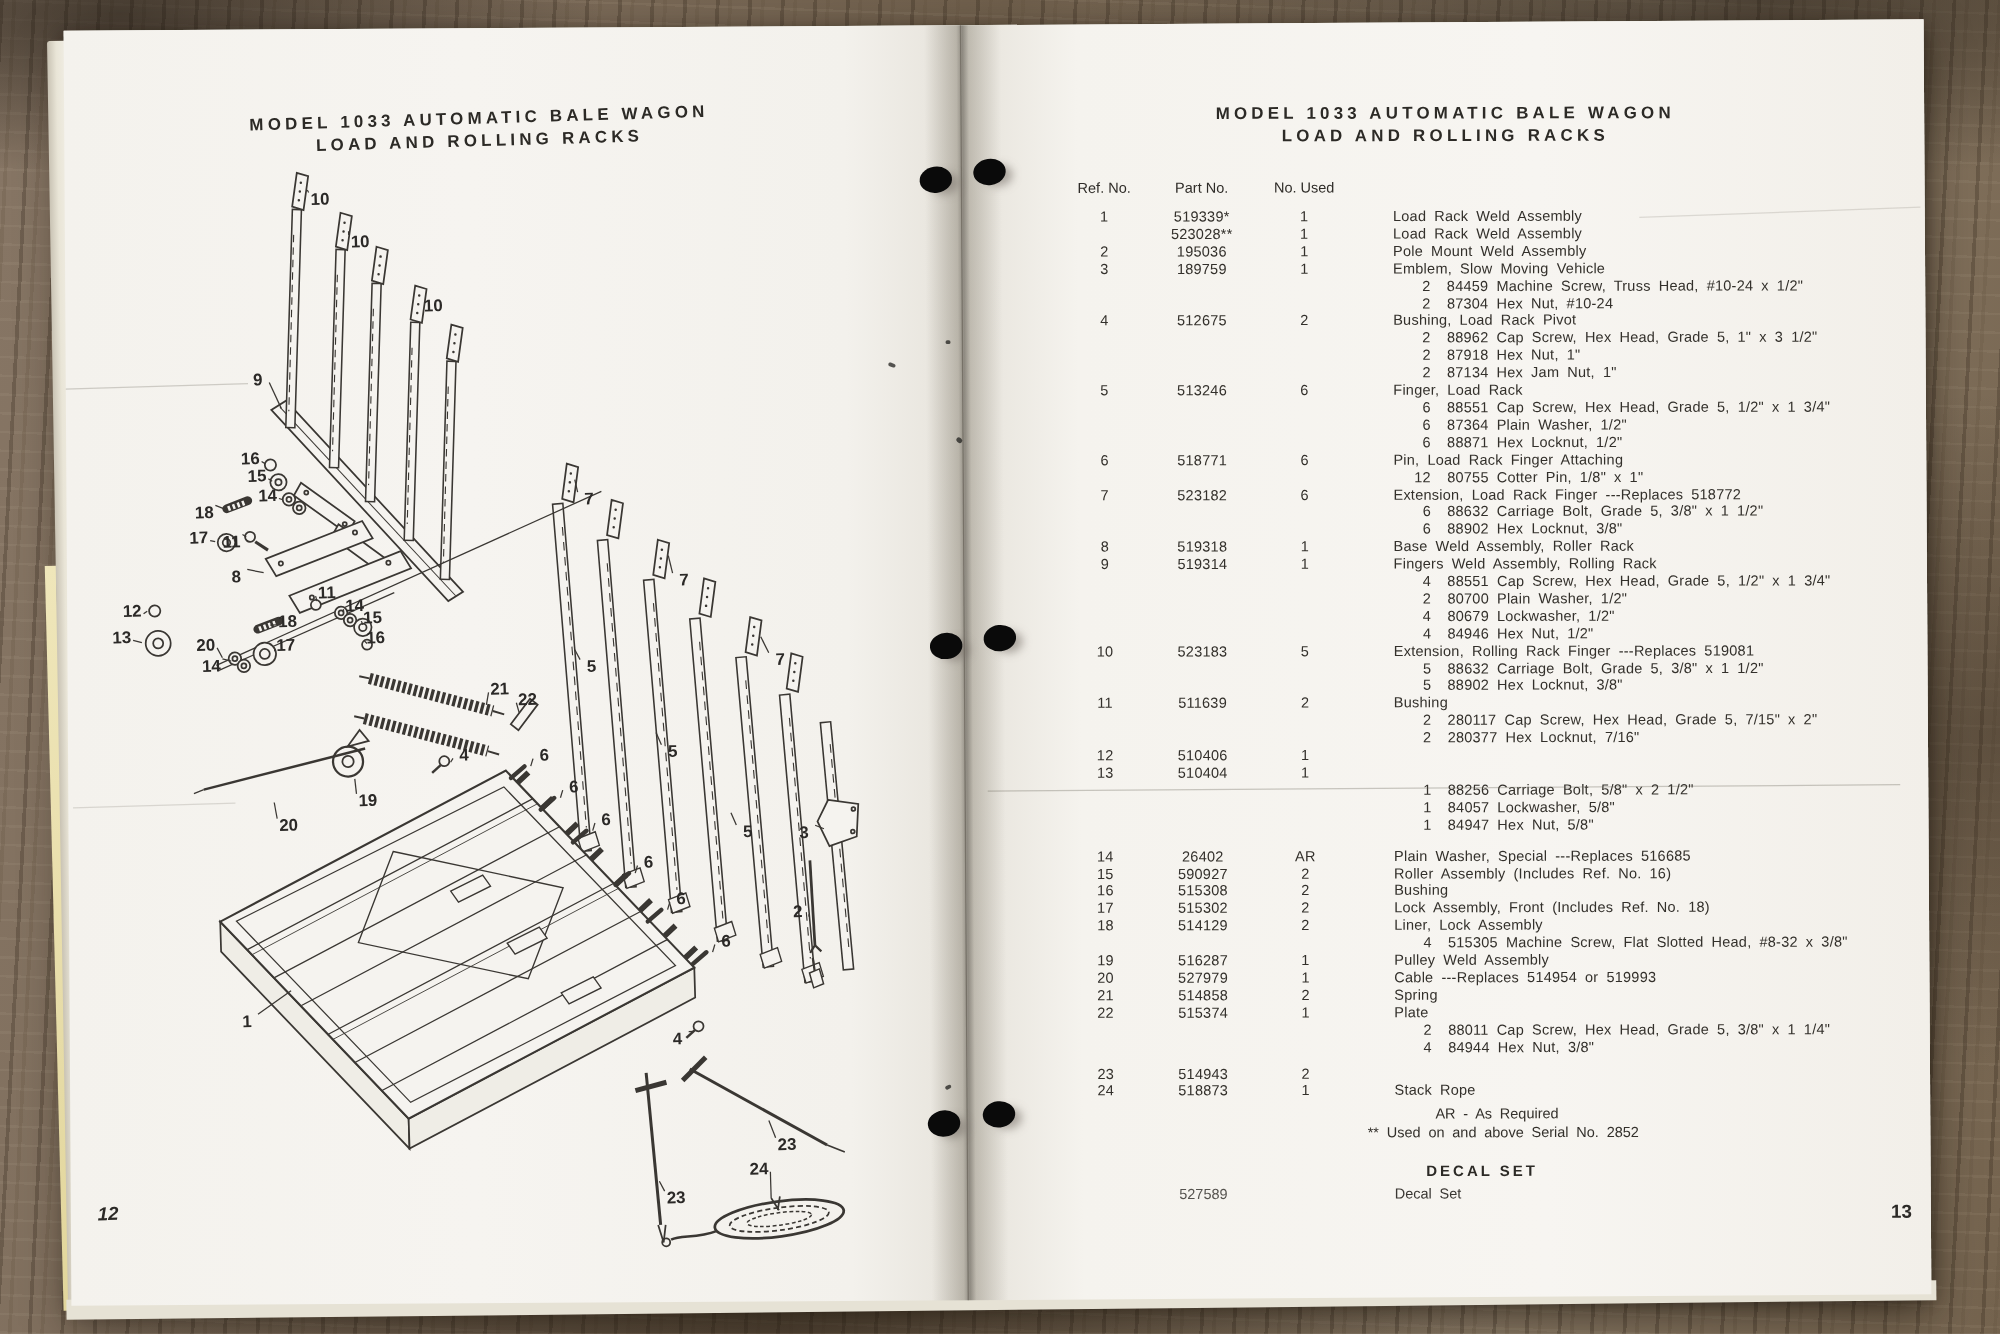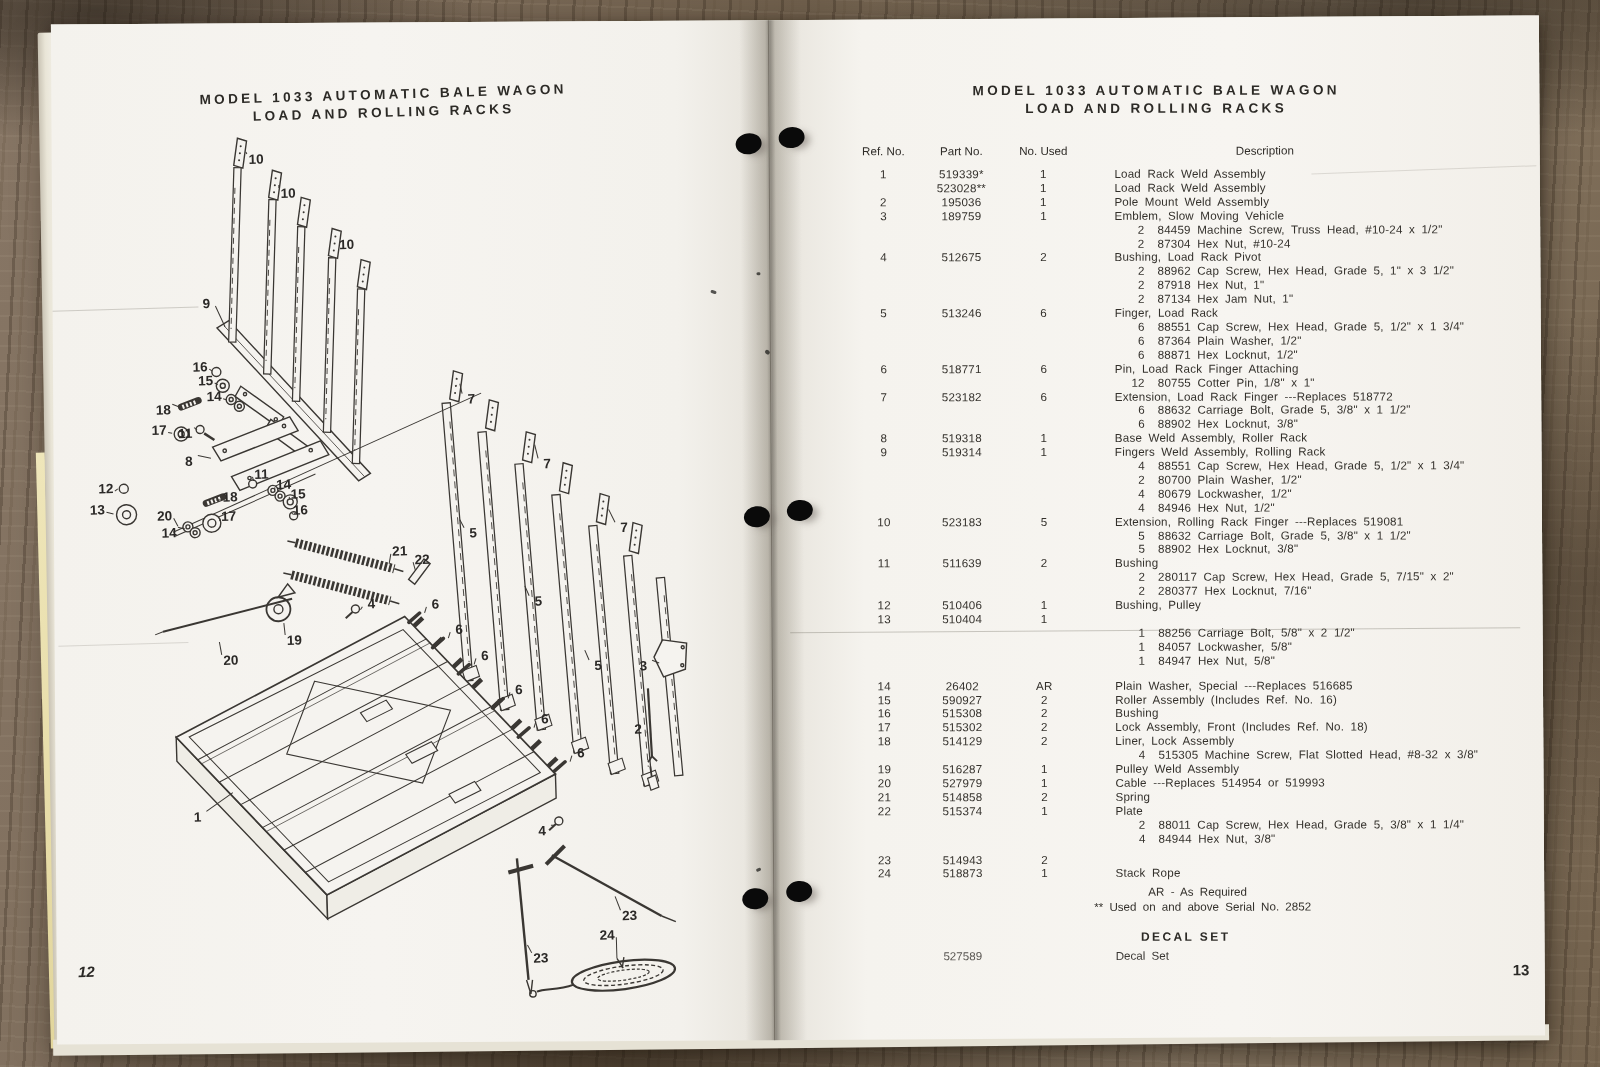--- a/index.html
+++ b/index.html
@@ -338,21 +338,20 @@
     <div class="page-inner rot-right">
       <div class="rp-title">
         <div>MODEL 1033 AUTOMATIC BALE WAGON</div>
         <div>LOAD AND ROLLING RACKS</div>
       </div>
 
       <div class="phead">
         <span>Ref. No.</span>
         <span>Part No.</span>
         <span>No. Used</span>
-        <span class="h-desc">Description</span>
       </div>
 
       <div id="parts-rows">
           <div class="prow">
             <span class="c-ref">1</span>
             <span class="c-part">519339*</span>
             <span class="c-qty">1</span>
             <span class="c-desc">Load Rack Weld Assembly</span>
           </div>
           <div class="prow">
@@ -532,21 +531,20 @@
           <div class="prow subrow">
             <span class="c-ref"></span>
             <span class="c-part"></span>
             <span class="c-qty"></span>
             <span class="c-desc subdesc"><span class="sq">2</span><span class="sd">280377 Hex Locknut, 7/16"</span></span>
           </div>
           <div class="prow">
             <span class="c-ref">12</span>
             <span class="c-part">510406</span>
             <span class="c-qty">1</span>
-            <span class="c-desc">Bushing, Pulley</span>
           </div>
           <div class="prow">
             <span class="c-ref">13</span>
             <span class="c-part">510404</span>
             <span class="c-qty">1</span>
           </div>
           <div class="prow subrow">
             <span class="c-ref"></span>
             <span class="c-part"></span>
             <span class="c-qty"></span>

